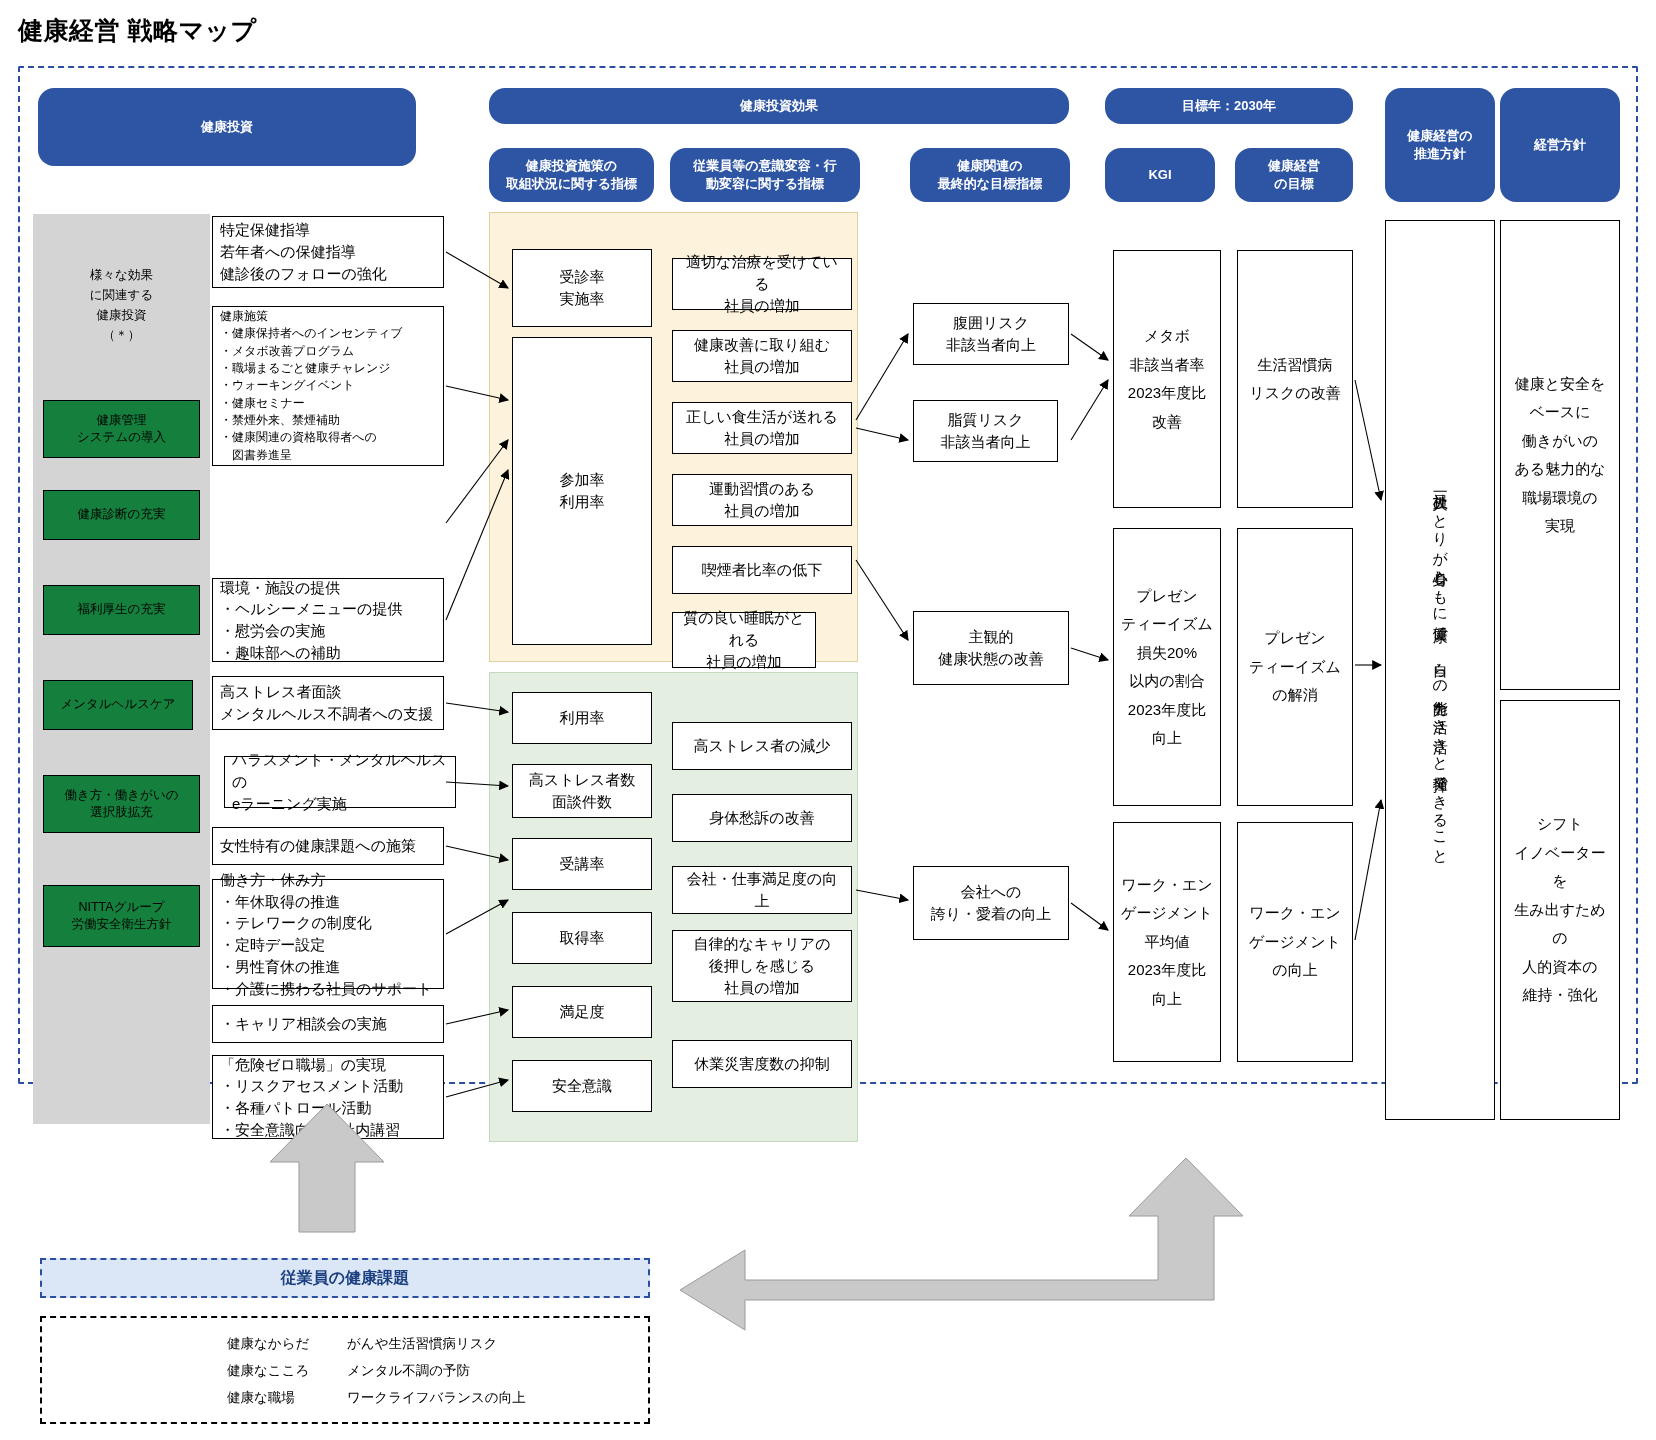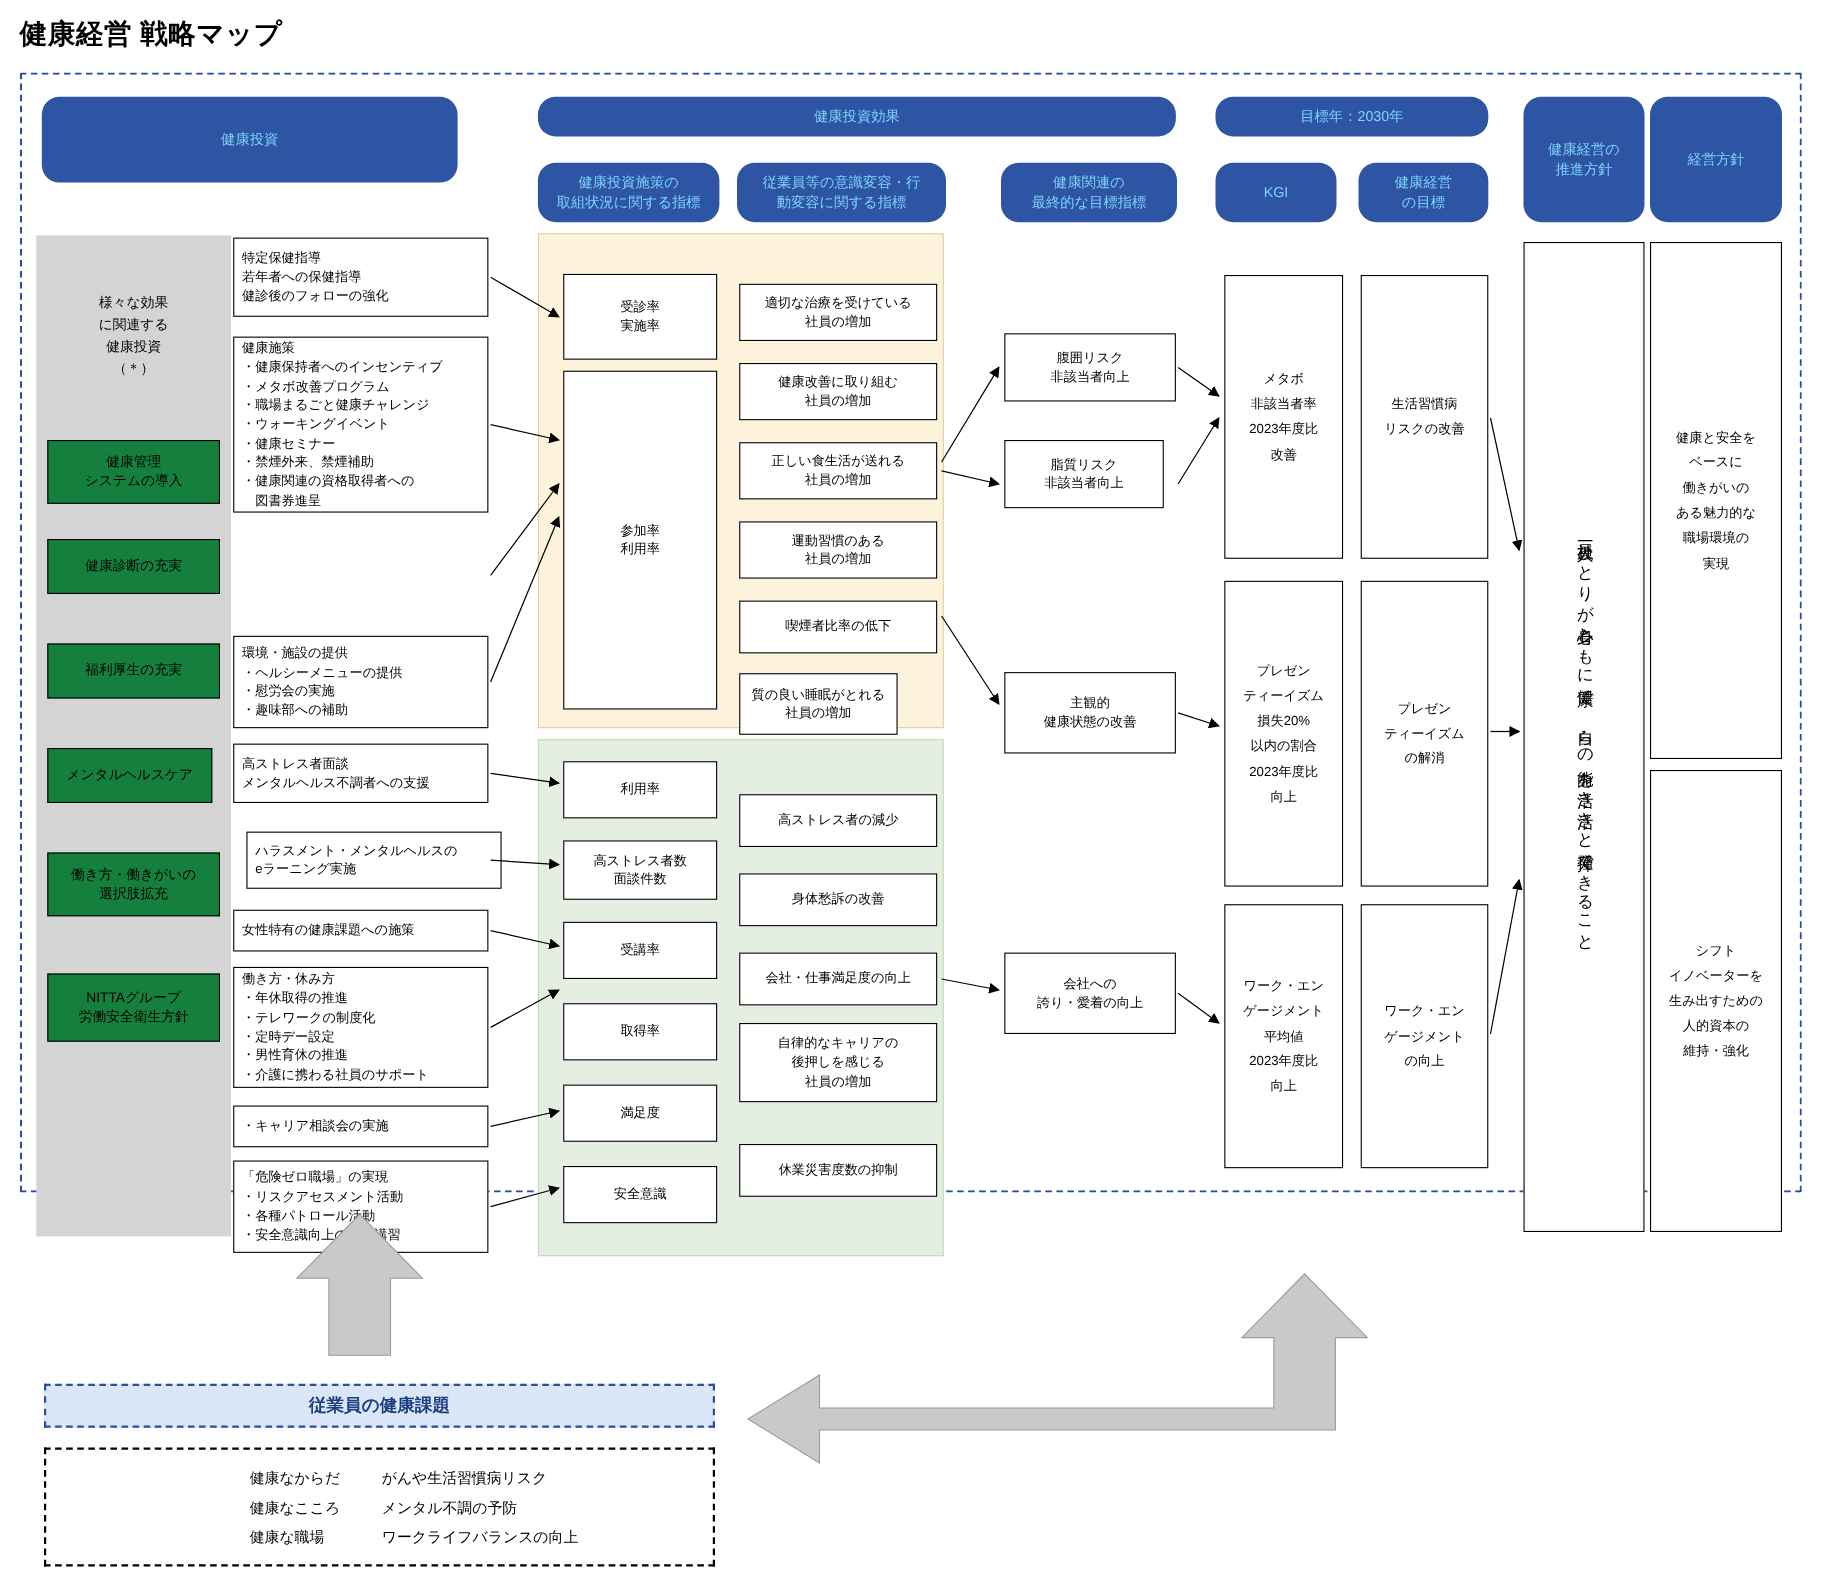--- a/index.html
+++ b/index.html
@@ -30,37 +30,37 @@
   #outer-frame {
     left: 18px; top: 66px;
     width: 1620px; height: 1018px;
     border: 2px dashed #2b4ea2;
     border-radius: 2px;
   }
 
   
   .hdr {
     background: #2e55a3;
-    color: #7dd3fc;
-    font-weight: normal;
+    color: #ffffff;
+    font-weight: bold;
     font-size: 13px;
     display: flex;
     align-items: center;
     justify-content: center;
     text-align: center;
     line-height: 1.35;
     padding: 2px 4px;
     border-radius: 16px;
   }
 
   
   .box {
     background: #ffffff;
     border: 1px solid #000000;
-    font-size: 12px;
+    font-size: 15px;
     line-height: 1.45;
     display: flex;
     align-items: center;
     padding: 4px 7px;
     box-sizing: border-box;
   }
   .box.center {
     justify-content: center;
     text-align: center;
   }

